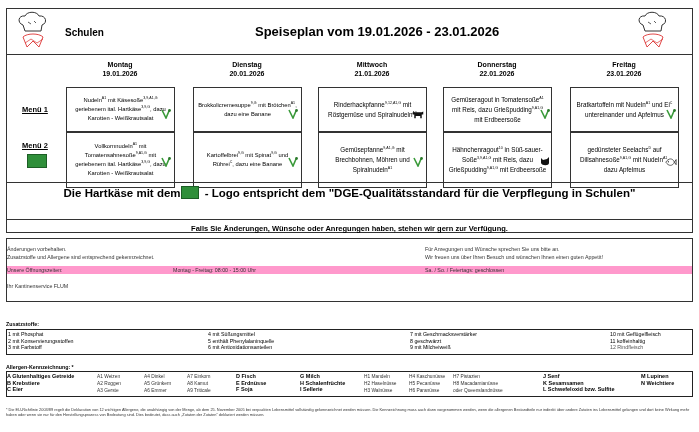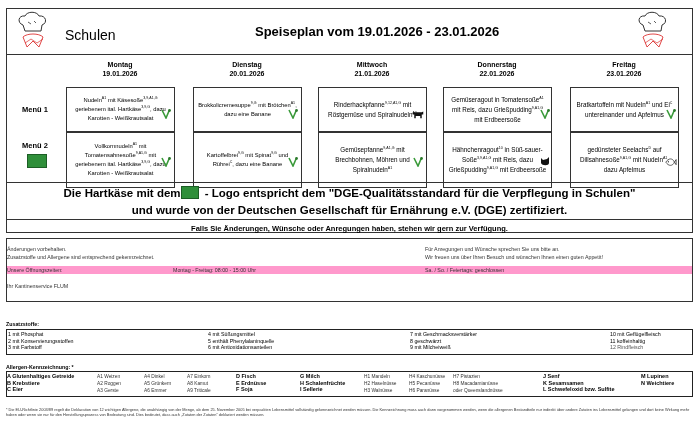--- a/index.html
+++ b/index.html
@@ -4,26 +4,26 @@
 <style>
   * { box-sizing: border-box; margin: 0; padding: 0; }
   html, body { width: 699px; height: 432px; background: #fff; overflow: hidden; }
   body { font-family: "Liberation Sans", sans-serif; color: #000; position: relative; }
 
   .frame { position: absolute; left: 6px; top: 8px; width: 687px; height: 225px; border: 1px solid #333; }
   .header { position: absolute; left: 0; top: 0; width: 685px; height: 46px; border-bottom: 1px solid #333; }
   .chef { position: absolute; width: 36px; height: 42px; top: 2px; }
   .chef.left { left: 8px; }
   .chef.right { left: 628px; }
-  .school { position: absolute; left: 58px; top: 18px; font-size: 14px; font-weight: normal; }
+  .school { position: absolute; left: 58px; top: 18px; font-size: 10px; font-weight: bold; }
   .title { position: absolute; left: 248px; top: 15px; font-size: 13px; font-weight: bold; }
 
   .daycol { position: absolute; top: 51px; width: 108px; text-align: center; font-size: 7px; font-weight: bold; line-height: 9px; }
 
-  .menu-label { position: absolute; left: 15px; font-size: 7.5px; font-weight: bold; }
+  .menu-label { position: absolute; left: 15px; font-size: 7.5px; font-weight: bold; text-decoration: underline; }
   .dge-logo { position: absolute; left: 20px; top: 145px; width: 20px; height: 14px; background: #2f8f3a; border: 1px solid #1c5e25; }
 
   .cell { position: absolute; width: 109px; border: 1px solid #333; display: flex; align-items: center; justify-content: center; text-align: center; padding: 2px 4px; font-size: 5.8px; line-height: 9px; }
   .cell.cal { font-size: 6.3px; line-height: 10px; }
   .cell sup { font-size: 3.6px; vertical-align: super; line-height: 0; }
   .ic { position: absolute; width: 12px; height: 12px; }
 
   .dge-box { position: absolute; left: 6px; top: 182px; width: 687px; height: 38px; border: 1px solid #333; text-align: center; font-size: 11.5px; font-weight: bold; line-height: 17px; padding-top: 2px; }
   .dge-box .inline-logo { display: inline-block; width: 18px; height: 13px; background: #2f8f3a; border: 1px solid #1c5e25; vertical-align: -2px; margin: 0 3px 0 0; }
   .changes { position: absolute; left: 0; top: 224px; width: 699px; text-align: center; font-size: 7.5px; font-weight: bold; }
@@ -161,21 +161,20 @@
       </div>
       <span class="ic" style="left: 658px; top: 144px;"><svg viewBox="0 0 14 12">
           <path d="M1 6 C4 1 9 1 11 6 C9 11 4 11 1 6 Z M11 6 L13 3 L13 9 Z" fill="none" stroke="#333" stroke-width="0.9"></path>
           <circle cx="4" cy="5" r="0.6" fill="#333"></circle>
         </svg></span>
     </div>
 </div>
 
 <div class="dge-box">
   <div><span>Die Hartkäse mit dem</span><span class="inline-logo"></span><span> - Logo entspricht dem "DGE-Qualitätsstandard für die Verpflegung in Schulen"</span></div>
-  <div>und wurde von der Deutschen Gesellschaft für Ernährung e.V. (DGE) zertifiziert.</div>
 </div>
 <div class="changes">Falls Sie Änderungen, Wünsche oder Anregungen haben, stehen wir gern zur Verfügung.</div>
 
 <div class="info">
   <span class="l1">Änderungen vorbehalten.</span>
   <span class="l2">Zusatzstoffe und Allergene sind entsprechend gekennzeichnet.</span>
   <span class="r1">Für Anregungen und Wünsche sprechen Sie uns bitte an.</span>
   <span class="r2">Wir freuen uns über Ihren Besuch und wünschen Ihnen einen guten Appetit!</span>
   <div class="pinkbar">
     <span style="left:0">Unsere Öffnungszeiten:</span>

